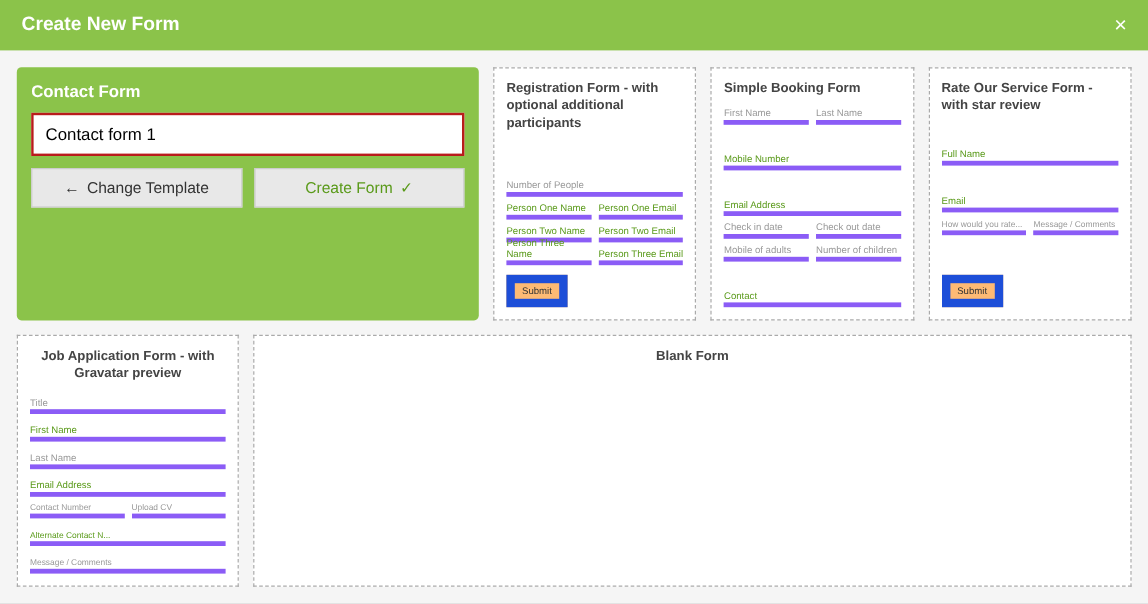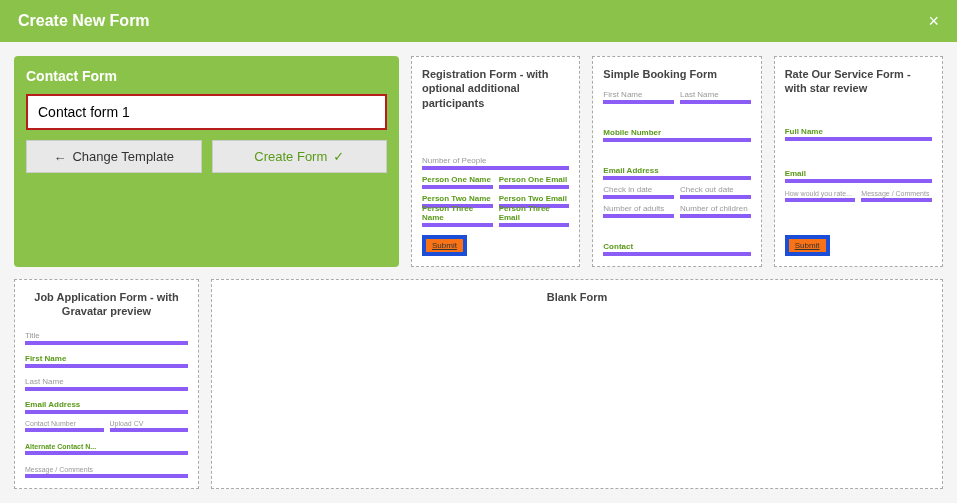--- a/index.html
+++ b/index.html
@@ -140,31 +140,29 @@
       color: #5a9a1a;
       display: flex;
       align-items: flex-end;
       padding-bottom: 1px;
     }
     .template-field.gray {
       color: #999;
     }
     .template-field.green {
       color: #5a9a1a;
-      font-weight: bold;
     }
     .template-submit {
-      background: #f97316;
-      border: 4px solid #1d4ed8;
+      background: #fdba74;
+      border: 7px solid #1d4ed8;
       font-size: 8px;
       padding: 2px 6px;
       margin-top: 3px;
       width: fit-content;
       color: #333;
-      text-decoration: underline;
     }
     
     .job-card {
       border: 1px dashed #aaa;
       background: white;
       padding: 10px;
       width: 185px;
       flex-shrink: 0;
       display: flex;
       flex-direction: column;
@@ -239,21 +237,21 @@
           <div class="template-field gray">First Name</div>
           <div class="template-field gray">Last Name</div>
         </div>
         <div class="template-field green">Mobile Number</div>
         <div class="template-field green">Email Address</div>
         <div class="template-field-row">
           <div class="template-field gray">Check in date</div>
           <div class="template-field gray">Check out date</div>
         </div>
         <div class="template-field-row">
-          <div class="template-field gray">Number of adults</div>
+          <div class="template-field gray">Mobile of adults</div>
           <div class="template-field gray">Number of children</div>
         </div>
         <div class="template-field green">Contact</div>
       </div>
 
       <div class="template-card">
         <div class="template-card-title">Rate Our Service Form - with star review</div>
         <div class="template-field green">Full Name</div>
         <div class="template-field green">Email</div>
         <div class="template-field-row">

